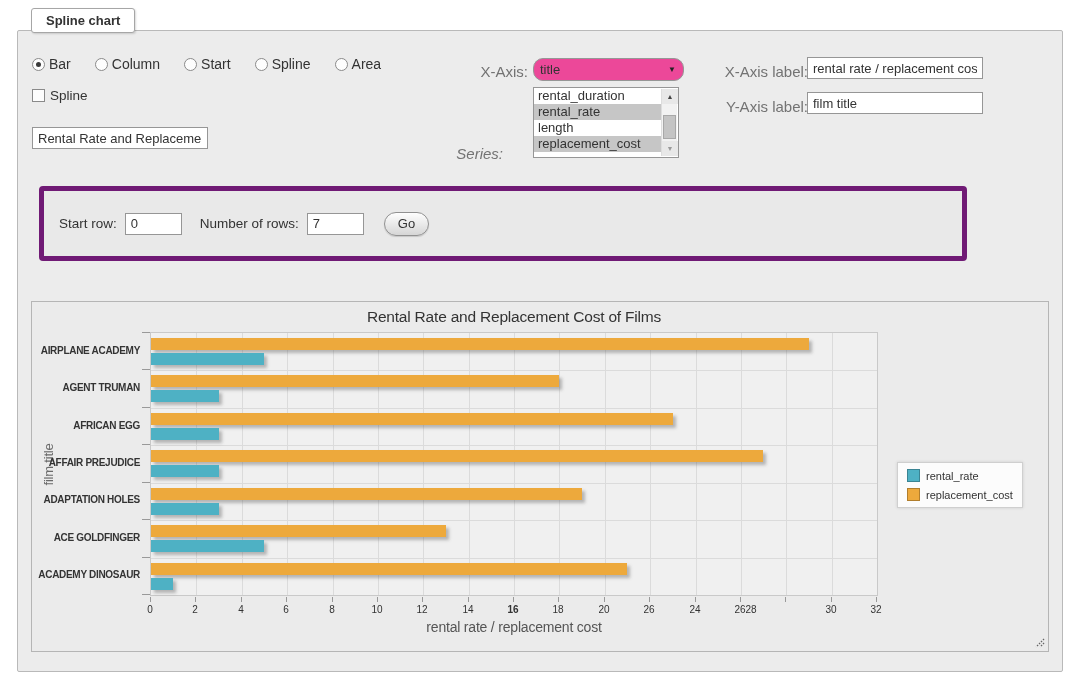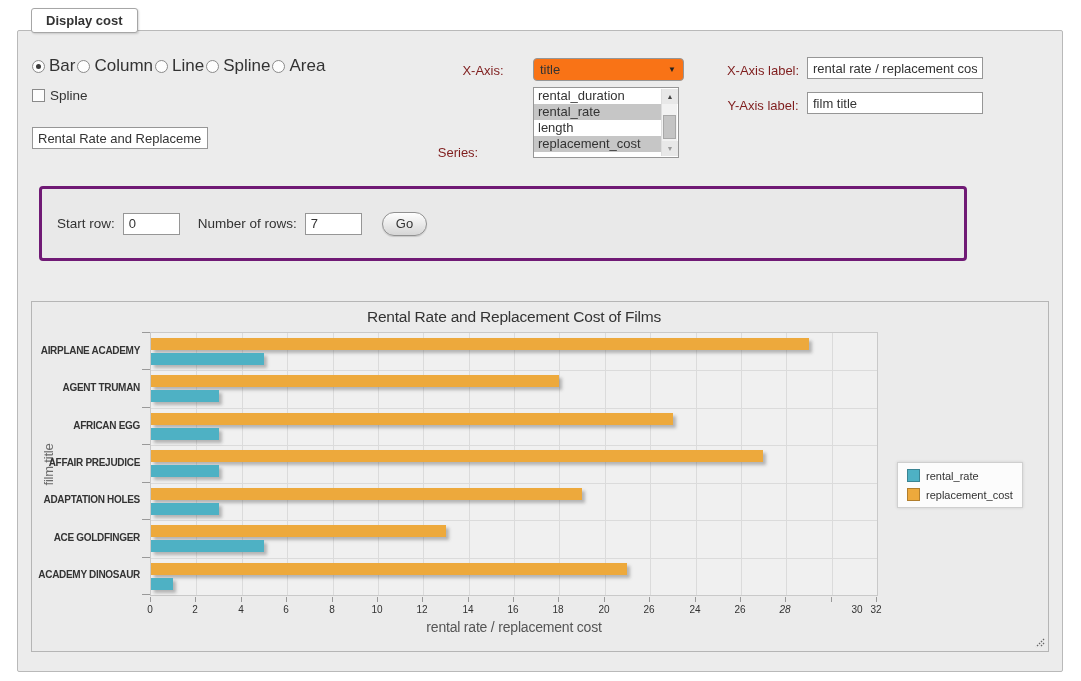--- a/index.html
+++ b/index.html
@@ -7,43 +7,43 @@
   .page { position:relative; width:1081px; height:681px; background:#fff; overflow:hidden; }
 
   
   .outer-fieldset { position:absolute; left:17px; top:30px; width:1046px; height:642px;
     background:#ececec; border:1px solid #b9b9b9; border-radius:2px; }
   .fieldset-legend { position:absolute; left:13px; top:-23px; background:#fff;
     border:1px solid #a6a6a6; border-radius:3px; padding:4px 14px;
     font-size:13px; font-weight:bold; color:#333; box-shadow:1px 1px 2px rgba(0,0,0,.15); }
 
   
-  .radio-row { position:absolute; left:14px; top:25px; display:flex; gap:2px;
-    font-size:17px; }
+  .radio-row { position:absolute; left:14px; top:25px; display:flex; gap:24px;
+    font-size:14px; }
   .radio-item { display:flex; align-items:center; gap:4px; cursor:default; }
   .radio { width:13px; height:13px; border:1px solid #8a8a8a; border-radius:50%; background:#fdfdfd;
     position:relative; display:inline-block; }
   .radio.checked::after { content:""; position:absolute; left:3px; top:3px; width:5px; height:5px;
     border-radius:50%; background:#3a3a3a; }
   .checkbox-row { position:absolute; left:14px; top:57px; display:flex; align-items:center; gap:5px;
     font-size:13.5px; }
   .checkbox { width:13px; height:13px; border:1px solid #8a8a8a; background:#fdfdfd; display:inline-block; }
 
   .text-input { border:1px solid #969696; background:#fff; height:22px; font-size:13px;
     font-family:"Liberation Sans", sans-serif; color:#333; padding:0 5px; }
   #title-input { position:absolute; left:14px; top:96px; width:176px; }
 
-  .form-label { position:absolute; font-size:13px; color:#7f1d1d; text-align:center; }
+  .form-label { position:absolute; font-size:15px; color:#737373; text-align:right; }
   #x-axis-label-txt { left:420px; top:32px; width:90px; }
-  #series-label-txt { left:395px; top:114px; width:90px; }
+  #series-label-txt { left:395px; top:114px; width:90px;font-style:italic; }
   #x-axis-lbl-txt  { left:700px; top:32px; width:90px; }
   #y-axis-lbl-txt  { left:700px; top:67px; width:90px; }
 
   .select-box { position:absolute; left:515px; top:27px; width:151px; height:23px;
-    border:1px solid #969696; border-radius:4px; background:#f97316; font-size:13px;
+    border:1px solid #969696; border-radius:10px; background:#ec4899; font-size:13px;
     line-height:21px; padding-left:6px; }
   .select-arrow { position:absolute; right:7px; top:7px; font-size:8px; color:#222; line-height:8px; }
 
   .listbox { position:absolute; left:515px; top:56px; width:146px; height:71px;
     border:1px solid #969696; background:#fff; overflow:hidden; }
   .list-item { height:16px; line-height:16px; font-size:13px; padding-left:4px; width:128px;
     white-space:nowrap; }
   .list-item.selected { background:#c6c6c6; }
   .lb-scroll { position:absolute; top:1px; right:1px; bottom:1px; width:16px; background:#f2f2f2;
     border-left:1px solid #ddd; }
@@ -52,21 +52,21 @@
   .lb-up { top:0; color:#444; }
   .lb-down { bottom:0; color:#9a9a9a; }
   .lb-thumb { position:absolute; left:1px; top:26px; width:13px; height:24px; background:#c4c4c4;
     border:1px solid #a8a8a8; }
 
   #x-axis-label-input { position:absolute; left:789px; top:26px; width:176px; }
   #y-axis-label-input { position:absolute; left:789px; top:61px; width:176px; }
 
   
   .rows-box { position:absolute; left:21px; top:155px; width:928px; height:75px;
-    border:3px solid #701a75; border-radius:4px; background:#e9e9e9;
+    border:5px solid #701a75; border-radius:4px; background:#e9e9e9;
     display:flex; align-items:center; padding-left:15px; font-size:13.5px; }
   .rows-box .gap-s { width:8px; } .rows-box .gap-m { width:18px; }
   #start-row-input, #num-rows-input { width:57px; }
   .go-button { margin-left:20px; border:1px solid #919191; border-radius:12px; height:24px;
     padding:0 13px; font-size:13px; font-family:"Liberation Sans", sans-serif; color:#333;
     background:linear-gradient(#fefefe,#d6d6d6); box-shadow:0 1px 1px rgba(0,0,0,.15); cursor:pointer; }
 
   
   .chart-box { position:absolute; left:13px; top:270px; width:1018px; height:351px;
     border:1px solid #b5b5b5; background:#ebebeb; }
@@ -92,34 +92,34 @@
   .legend-item { display:flex; align-items:center; gap:6px; font-size:11px; color:#333;
     white-space:nowrap; }
   .legend-swatch { width:13px; height:13px; border:1px solid rgba(0,0,0,.25); display:inline-block; }
   .resize-handle { position:absolute; right:3px; bottom:3px; width:12px; height:12px; cursor:se-resize; }
 </style>
 </head>
 <body>
 
 <div class="page">
   <div class="outer-fieldset">
-    <div class="fieldset-legend">Display cost</div>
+    <div class="fieldset-legend">Spline chart</div>
 
     <div class="radio-row" id="chart-type-radios">
         <div class="radio-item">
           <div class="radio checked"></div>
           <div class="">Bar</div>
         </div>
         <div class="radio-item">
           <div class="radio"></div>
           <div class="">Column</div>
         </div>
         <div class="radio-item">
           <div class="radio"></div>
-          <div class="">Line</div>
+          <div class="">Start</div>
         </div>
         <div class="radio-item">
           <div class="radio"></div>
           <div class="">Spline</div>
         </div>
         <div class="radio-item">
           <div class="radio"></div>
           <div class="">Area</div>
         </div>
       </div>
@@ -236,35 +236,35 @@
         <div class="xtick-label" style="left: 239px;">6</div>
         <div class="xtickmark" style="left: 300px;"></div>
         <div class="xtick-label" style="left: 285px;">8</div>
         <div class="xtickmark" style="left: 345px;"></div>
         <div class="xtick-label" style="left: 330px;">10</div>
         <div class="xtickmark" style="left: 390px;"></div>
         <div class="xtick-label" style="left: 375px;">12</div>
         <div class="xtickmark" style="left: 436px;"></div>
         <div class="xtick-label" style="left: 421px;">14</div>
         <div class="xtickmark" style="left: 481px;"></div>
-        <div class="xtick-label" style="left: 466px;">16</div>
+        <div class="xtick-label" style="left: 466px; font-weight: bold;">16</div>
         <div class="xtickmark" style="left: 526px;"></div>
         <div class="xtick-label" style="left: 511px;">18</div>
         <div class="xtickmark" style="left: 572px;"></div>
         <div class="xtick-label" style="left: 557px;">20</div>
         <div class="xtickmark" style="left: 617px;"></div>
         <div class="xtick-label" style="left: 602px;">26</div>
         <div class="xtickmark" style="left: 663px;"></div>
         <div class="xtick-label" style="left: 648px;">24</div>
         <div class="xtickmark" style="left: 708px;"></div>
         <div class="xtick-label" style="left: 693px;">26</div>
         <div class="xtickmark" style="left: 753px;"></div>
-        <div class="xtick-label" style="left: 738px; font-style: italic;">28</div>
+        <div class="xtick-label" style="left: 704px;">28</div>
         <div class="xtickmark" style="left: 799px;"></div>
-        <div class="xtick-label" style="left: 810px;">30</div>
+        <div class="xtick-label" style="left: 784px;">30</div>
         <div class="xtickmark" style="left: 844px;"></div>
         <div class="xtick-label" style="left: 829px;">32</div>
         <div class="ytickmark" style="top: 30px;"></div>
         <div class="ytickmark" style="top: 67px;"></div>
         <div class="ytickmark" style="top: 105px;"></div>
         <div class="ytickmark" style="top: 142px;"></div>
         <div class="ytickmark" style="top: 180px;"></div>
         <div class="ytickmark" style="top: 217px;"></div>
         <div class="ytickmark" style="top: 255px;"></div>
         <div class="ytickmark" style="top: 292px;"></div>

